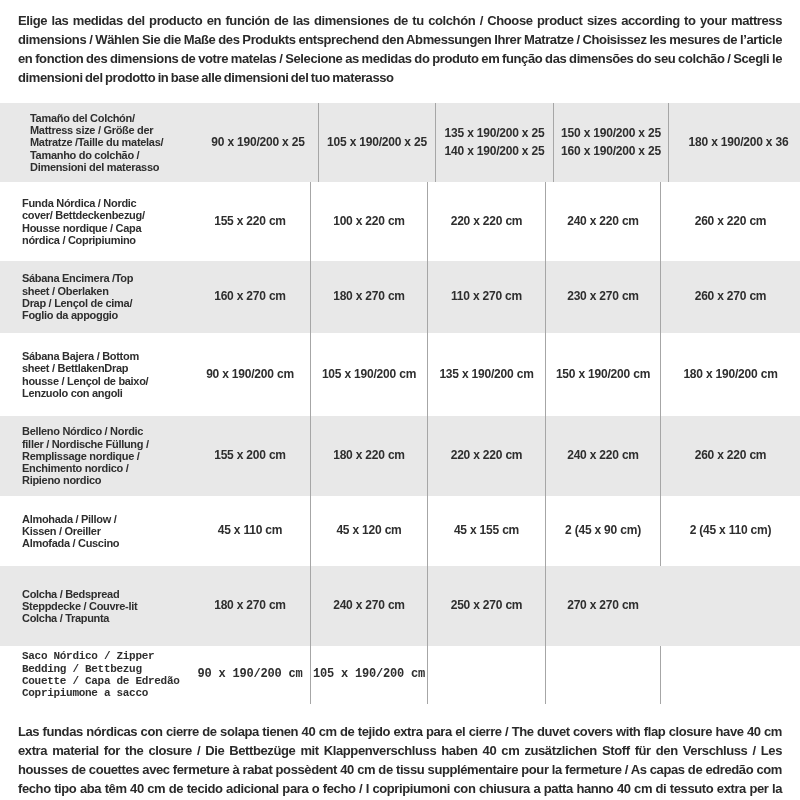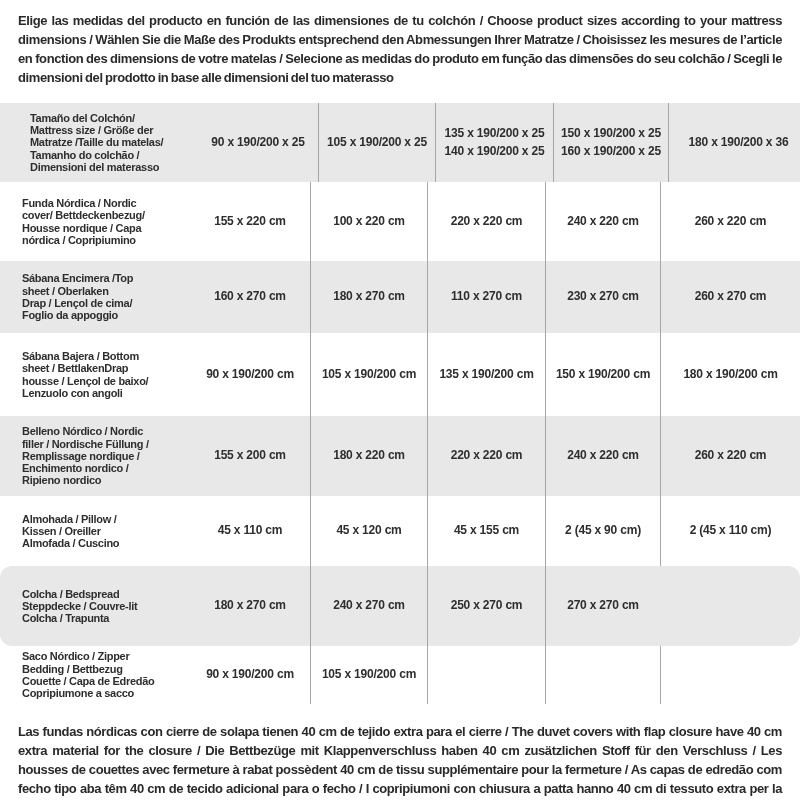--- a/index.html
+++ b/index.html
@@ -31,22 +31,22 @@
     width: 800px;
   }
   .row.odd  { background: #e8e8e8; }
   .row.even { background: #ffffff; }
   .rh1 { min-height: 79px; padding-left: 8px; }
   .rh2 { min-height: 79px; }
   .rh3 { min-height: 72px; }
   .rh4 { min-height: 83px; }
   .rh5 { min-height: 80px; }
   .rh6 { min-height: 70px; }
-  .rh7 { min-height: 80px; border-radius: 12px; }
-  .rh8 { min-height: 58px; }
+  .rh7 { min-height: 80px; }
+  .rh8 { min-height: 58px; font-family: Liberation Mono, monospace; }
 
   .cell {
     display: flex;
     align-items: center;
     white-space: pre-line;
     font-weight: bold;
   }
   .cell.label {
     padding-left: 22px;
     padding-right: 2px;

